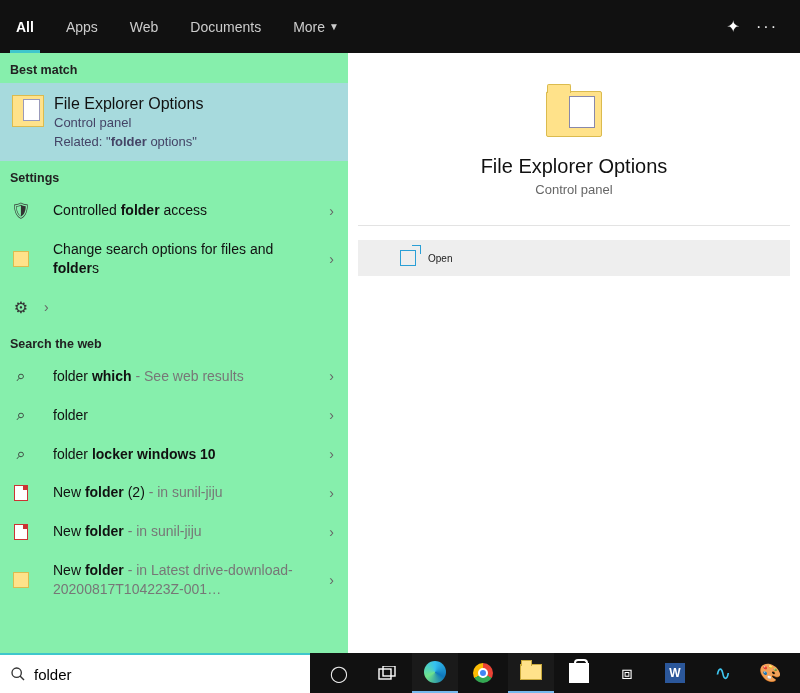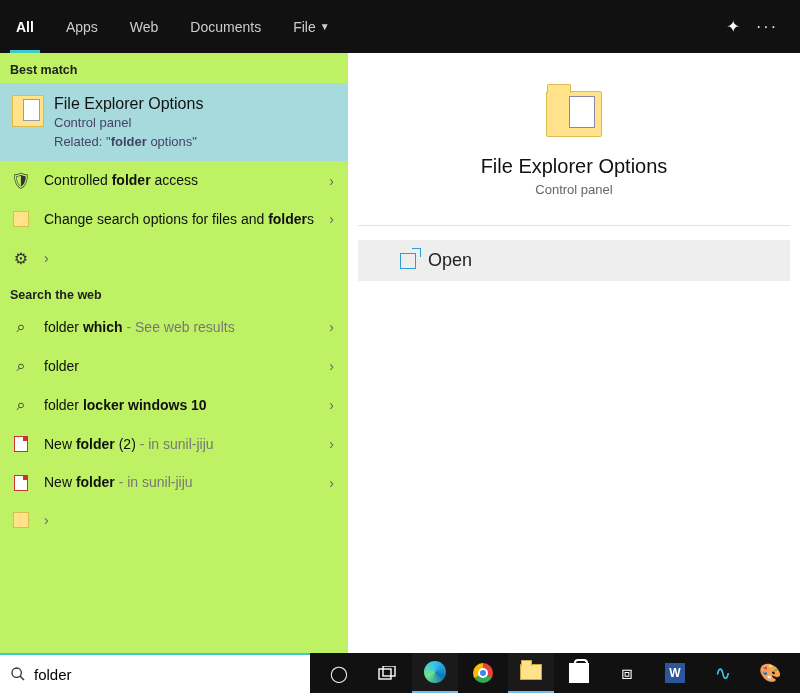--- a/index.html
+++ b/index.html
@@ -13,49 +13,49 @@
   .tab.active { color:#fff; font-weight:600; }
   .tab.active::after { content:""; position:absolute; left:10px; right:10px; bottom:0; height:3px; background:#3fc7cc; }
   .tab .chev { margin-left:4px; font-size:10px; }
   .top-right { margin-left:auto; display:flex; align-items:center; gap:16px; padding-right:22px; }
   .ellips { letter-spacing:2px; font-size:16px; color:#eee; }
 
   
   .main { flex:1; display:flex; background:#f5f5f5; min-height:0; }
 
   
-  .left { width:348px; background:#bef264; display:flex; flex-direction:column; overflow:hidden; }
+  .left { width:348px; background:#86efac; display:flex; flex-direction:column; overflow:hidden; }
   .section-label { padding:10px 10px 6px 10px; font-size:12.5px; font-weight:600; color:#222; }
   .bestmatch { background:#a7dadd; padding:12px 12px 12px 12px; display:flex; gap:10px; }
   .bm-ico { width:32px; height:32px; background:#ffe28a; border:1px solid #dbbb4e; position:relative; flex-shrink:0; }
   .bm-ico::before { content:""; position:absolute; right:3px; top:3px; width:15px; height:20px; background:#fff; border:1px solid #99b; }
   .bm-title { font-size:16px; color:#111; }
   .bm-sub { font-size:13px; color:#446; margin-top:2px; }
   .bm-rel { font-size:13px; color:#446; margin-top:4px; }
   .row { display:flex; align-items:center; padding:10px 10px; gap:12px; cursor:pointer; }
   .row .ri { width:22px; display:flex; justify-content:center; font-size:16px; color:#333; flex-shrink:0;}
-  .row .txt { flex:1; font-size:14px; color:#111; line-height:1.35; }
+  .row .txt { flex:1; font-size:14px; color:#111; line-height:1.35;margin-left:9px; }
   .row .sub { color:#777; }
   .chevr { color:#666; font-size:14px; padding-right:4px;}
   .bold { font-weight:600; }
   .small-ico { width:16px; height:16px; }
   .folder-ico { background:#ffe28a; border:1px solid #dbbb4e; }
   .doc-ico { width:14px;height:16px;background:#fff;border:1px solid #c33; position:relative;}
   .doc-ico::after{content:"";position:absolute;right:-1px;top:-1px;width:5px;height:5px;background:#c33;}
 
   
   .right { flex:1; background:#fff; padding:18px 10px 10px 10px; display:flex; flex-direction:column; align-items:stretch; }
   .preview-card { display:flex; flex-direction:column; align-items:center; padding-top:20px; }
   .big-folder { width:56px; height:46px; background:#ffe28a; border:1px solid #dbbb4e; position:relative; margin-bottom:18px; border-radius:2px;}
   .big-folder::before { content:""; position:absolute; top:-8px; left:0; width:22px; height:8px; background:#ffe28a; border:1px solid #dbbb4e; border-bottom:none; border-radius:2px 2px 0 0;}
   .big-folder::after { content:""; position:absolute; right:6px; top:4px; width:24px; height:30px; background:#fff; border:1px solid #88a; }
   .pv-title { font-size:20px; color:#111; margin-bottom:4px; }
   .pv-sub { font-size:13px; color:#666; }
   .pv-hr { height:1px; background:#e3e3e3; margin:28px 0 14px 0; }
-  .action-row { display:flex; align-items:center; gap:12px; padding:10px 42px; background:#eee; font-size:18px; color:#222;}
+  .action-row { display:flex; align-items:center; gap:12px; padding:10px 42px; background:#eee; font-size:10px; color:#222;}
   .open-ico { width:16px; height:16px; border:1.6px solid #2a9fd6; position:relative;}
   .open-ico::after { content:""; position:absolute; top:-6px; right:-6px; width:8px; height:8px; border-top:1.6px solid #2a9fd6; border-right:1.6px solid #2a9fd6; }
 
   
   .searchbar { height:40px; border-top:2px solid #3fc7cc; display:flex; align-items:center; background:#fff; padding:0 10px; }
   .searchbar svg { width:16px; height:16px; color:#333; }
   .searchbar input { border:none; outline:none; font-size:15px; margin-left:8px; flex:1; }
 
   
   .taskbar { height:40px; background:#111; display:flex; align-items:center; padding:0 6px; gap:2px; }
@@ -75,21 +75,21 @@
 
 <div class="root">
 
   <div class="topbar">
     <div class="tabs">
       <div class="tab active">All</div>
       <div class="tab">Apps</div>
       <div class="tab">Web</div>
       <div class="tab">Documents</div>
       <div class="tab">
-          <span>File</span>
+          <span>More</span>
           <span class="chev">▼</span>
         </div>
     </div>
     <div class="top-right">
       <span style="font-size:16px;">✦</span>
       <span class="ellips">···</span>
     </div>
   </div>
 
   <div class="main">
@@ -98,20 +98,21 @@
       <div class="section-label">Best match</div>
       <div class="bestmatch">
         <div class="bm-ico"></div>
         <div>
           <div class="bm-title">File Explorer Options</div>
           <div class="bm-sub">Control panel</div>
           <div class="bm-rel"><span>Related: "</span><span class="bold">folder</span><span> options"</span></div>
         </div>
       </div>
 
+      <div class="section-label">Settings</div>
       <div class="row">
         <div class="ri">🛡</div>
         <div class="txt"><span>Controlled </span><span class="bold">folder</span><span> access</span></div>
         <div class="chevr">›</div>
       </div>
       <div class="row">
         <div class="ri">
             <div class="small-ico folder-ico"></div>
           </div>
         <div class="txt"><span>Change search options for files and </span><span class="bold">folder</span><span>s</span></div>
@@ -150,20 +151,21 @@
         <div class="ri">
             <div class="doc-ico"></div>
           </div>
         <div class="txt"><span>New </span><span class="bold">folder</span><span class="sub"> - in sunil-jiju</span></div>
         <div class="chevr">›</div>
       </div>
       <div class="row">
         <div class="ri">
             <div class="small-ico folder-ico"></div>
           </div>
+        <div class="txt"><span>New </span><span class="bold">folder</span><span class="sub"> - in Latest drive-download-20200817T104223Z-001…</span></div>
         <div class="chevr">›</div>
       </div>
     </div>
 
     <div class="right">
       <div class="preview-card">
         <div class="big-folder"></div>
         <div class="pv-title">File Explorer Options</div>
         <div class="pv-sub">Control panel</div>
       </div>

